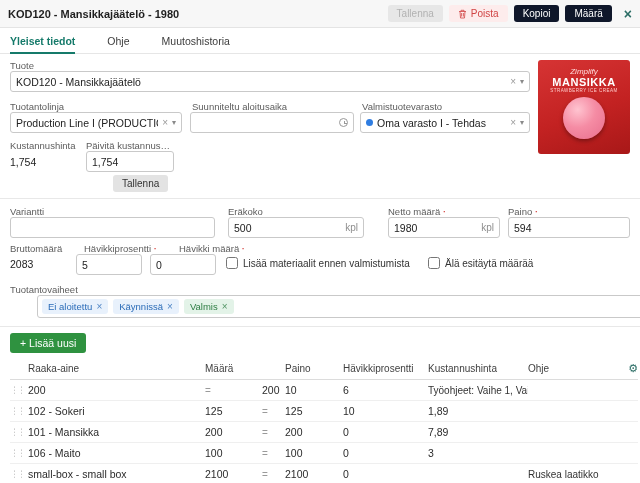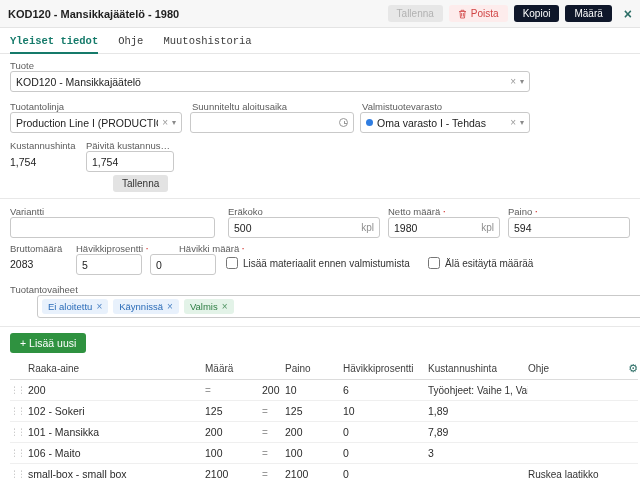--- a/index.html
+++ b/index.html
@@ -20,21 +20,21 @@
     font-size:10px; padding:3px 9px; border-radius:3px; border:none;
     font-family:inherit; cursor:pointer; display:flex; align-items:center; gap:4px;
   }
   .btn-disabled { background:#e7e7e7; color:#b2b2b2; }
   .btn-danger { background:#fdecec; color:#d04444; }
   .btn-dark { background:#0f172a; color:#fff; }
   .close-x { color:#2c6e66; font-size:14px; font-weight:bold; margin-left:6px; cursor:pointer; line-height:1; }
   
   .tabs {
     position:absolute; top:28px; left:0; right:0; height:26px;
-    border-bottom:1px solid #e6e6e6; display:flex; gap:20px; padding:0 10px;font-family:Liberation Mono, monospace;
+    border-bottom:1px solid #e6e6e6; display:flex; gap:32px; padding:0 10px;
   }
   .tab { font-size:10.5px; color:#3c3c3c; padding-top:7px; cursor:pointer; height:26px; }
   .tab.active { color:#157a6a; font-weight:bold; border-bottom:2px solid #157a6a; }
   
   .label { position:absolute; font-size:9.5px; color:#5d5d5d; white-space:nowrap; }
   .label .req { color:#d9534f; font-weight:bold; }
   .label.trunc { overflow:hidden; text-overflow:ellipsis; white-space:nowrap; }
   .static-val { position:absolute; font-size:10.5px; color:#222; }
   .ibox {
     position:absolute; height:21px; border:1px solid #c9c9c9; border-radius:3px;
@@ -134,20 +134,26 @@
 
   <div class="label" style="left:10px; top:60px;">
     <span>Tuote</span>
   </div>
   <div class="ibox" style="left:10px; top:71px; width:520px;">
     <input value="KOD120 - Mansikkajäätelö" style="">
     <span class="ghost">×</span>
     <span class="chev">▾</span>
   </div>
 
+  <div class="prodimg">
+    <div class="brand">Zimplify</div>
+    <div class="pname">MANSIKKA</div>
+    <div class="pcap">STRAWBERRY ICE CREAM</div>
+    <div class="scoop"></div>
+  </div>
 
   <div class="label" style="left:10px; top:101px;">
     <span>Tuotantolinja</span>
   </div>
   <div class="ibox" style="left:10px; top:112px; width:172px;">
     <input value="Production Line I (PRODUCTION)" style="">
     <span class="ghost">×</span>
     <span class="chev">▾</span>
   </div>
 
@@ -186,21 +192,21 @@
   <div class="label" style="left:10px; top:206px;">
     <span>Variantti</span>
   </div>
   <div class="ibox" style="left:10px; top:217px; width:205px;">
     <input style="">
   </div>
 
   <div class="label" style="left:228px; top:206px;">
     <span>Eräkoko</span>
   </div>
-  <div class="ibox" style="left:228px; top:217px; width:152px;">
+  <div class="ibox" style="left:228px; top:217px; width:136px;">
     <input value="500" style="">
     <span class="suffix">kpl</span>
   </div>
 
   <div class="label" style="left:388px; top:206px;">
     <span>Netto määrä</span>
     <span class="req">·</span>
   </div>
   <div class="ibox" style="left:388px; top:217px; width:112px;">
     <input value="1980" style="">
@@ -213,21 +219,21 @@
   </div>
   <div class="ibox" style="left:508px; top:217px; width:122px;">
     <input value="594" style="">
   </div>
 
   <div class="label" style="left:10px; top:243px;">
     <span>Bruttomäärä</span>
   </div>
   <div class="static-val" style="left:10px; top:258px;">2083</div>
 
-  <div class="label" style="left:76px; top:243px;">
+  <div class="label" style="left:84px; top:243px;">
     <span>Hävikkiprosentti</span>
     <span class="req">·</span>
   </div>
   <div class="ibox" style="left:76px; top:254px; width:66px;">
     <input value="5" style="">
   </div>
 
   <div class="label" style="left:150px; top:243px;margin-left:29px;">
     <span>Hävikki määrä</span>
     <span class="req">·</span>

